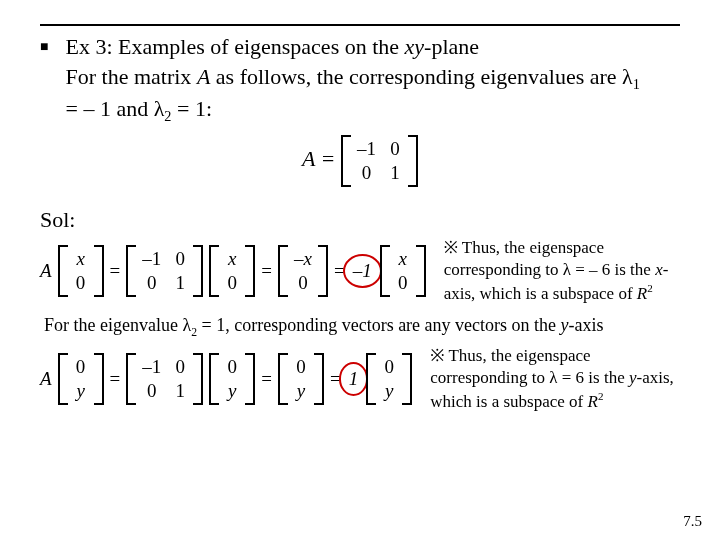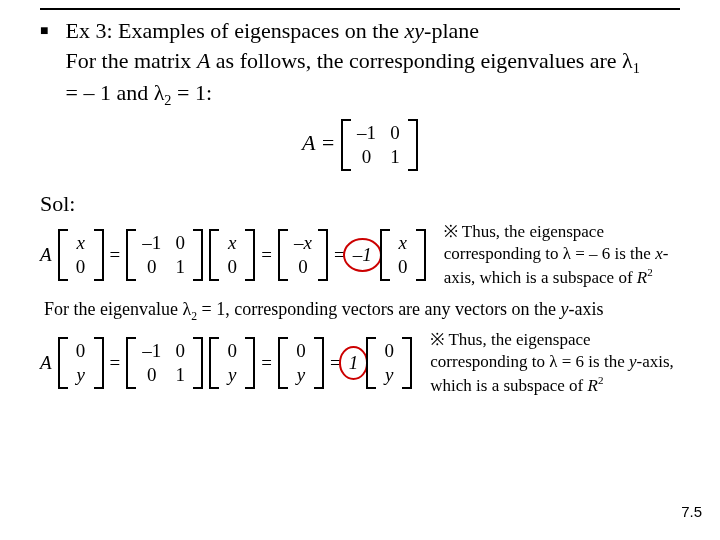--- a/index.html
+++ b/index.html
@@ -7,21 +7,21 @@
     padding: 0;
     width: 720px;
     height: 540px;
     font-family: "Times New Roman", Times, serif;
     background: #fff;
     color: #000;
     position: relative;
     overflow: hidden;
   }
   .slide {
-    padding: 8px 40px 0 40px;
+    padding: 24px 40px 0 40px;
   }
   .rule {
     border-top: 2px solid #000;
     margin: 0 0 6px 0;
   }
   .heading {
     font-size: 22px;
     line-height: 1.35;
   }
   .heading .bullet {
@@ -119,23 +119,23 @@
     content: "";
     position: absolute;
     border: 2px solid #cc0000;
     border-radius: 50%;
     left: -8px; right: -8px; top: -6px; bottom: -6px;
     pointer-events: none;
   }
   .slidenum {
     position: absolute;
     right: 18px;
-    bottom: 20px;
+    bottom: 10px;
     font-size: 15px;
-    font-family: Liberation Sans, sans-serif;
+    font-family: Liberation Serif, serif;
     text-align: center;
   }
 </style>
 </head>
 <body>
 
 <div class="slide">
   <div class="rule"></div>
 
   <div class="heading">

